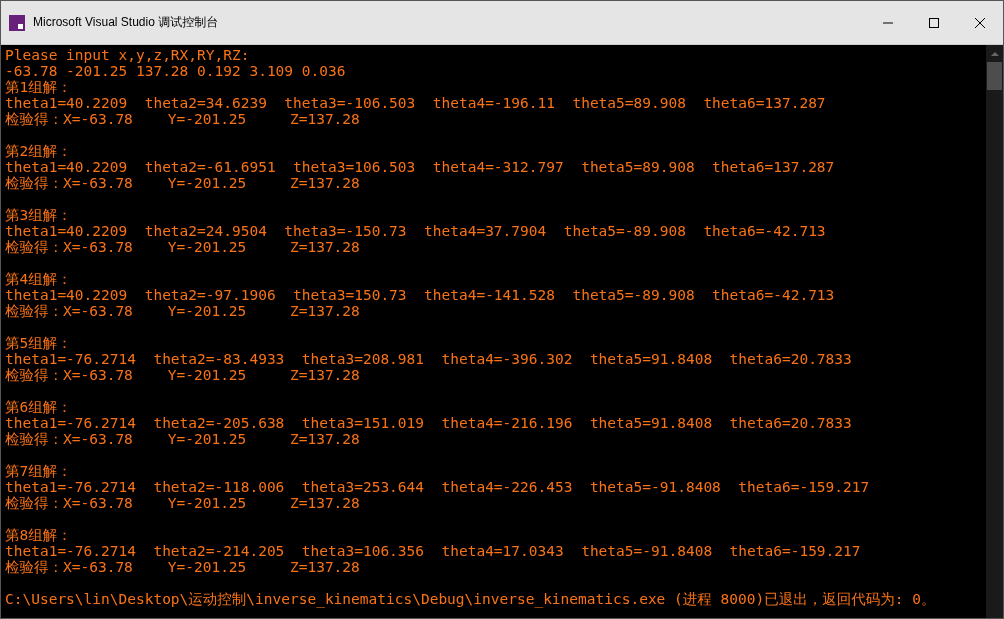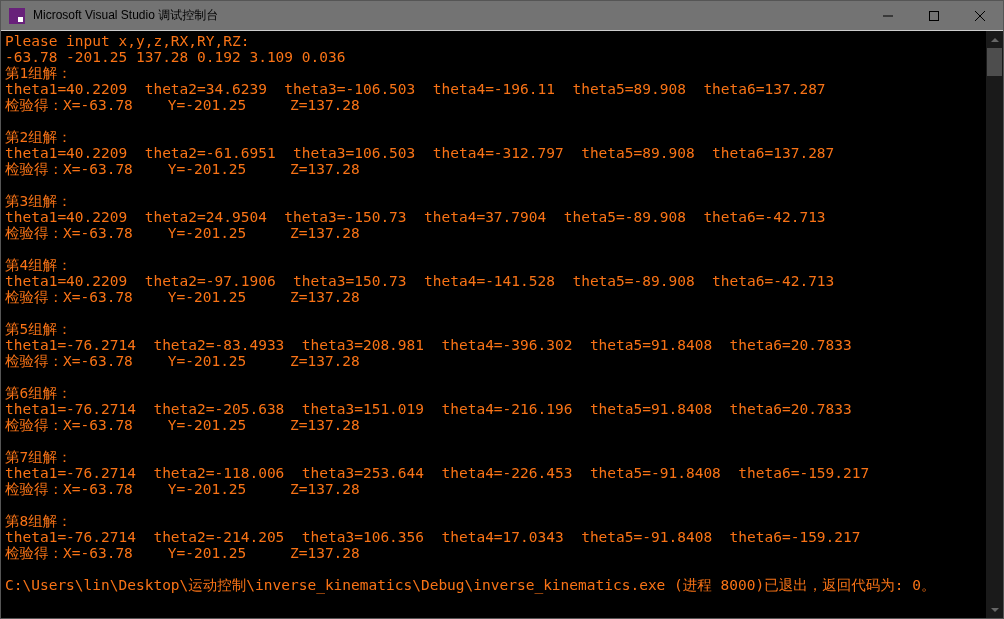--- a/index.html
+++ b/index.html
@@ -9,22 +9,22 @@
     }
     body {
       font-family: "Segoe UI", Tahoma, sans-serif;
       background: #fff;
       width: 1004px;
       height: 619px;
       overflow: hidden;
       border: 1px solid #555;
     }
     .titlebar {
-      height: 30px;
-      background: #737373;
+      height: 44px;
+      background: #e5e5e5;
       display: flex;
       align-items: center;
       border-bottom: 1px solid #ccc;
       font-size: 12px;
     }
     .titlebar-icon {
       width: 16px;
       height: 16px;
       margin: 0 6px 0 8px;
       background: #68217a;

